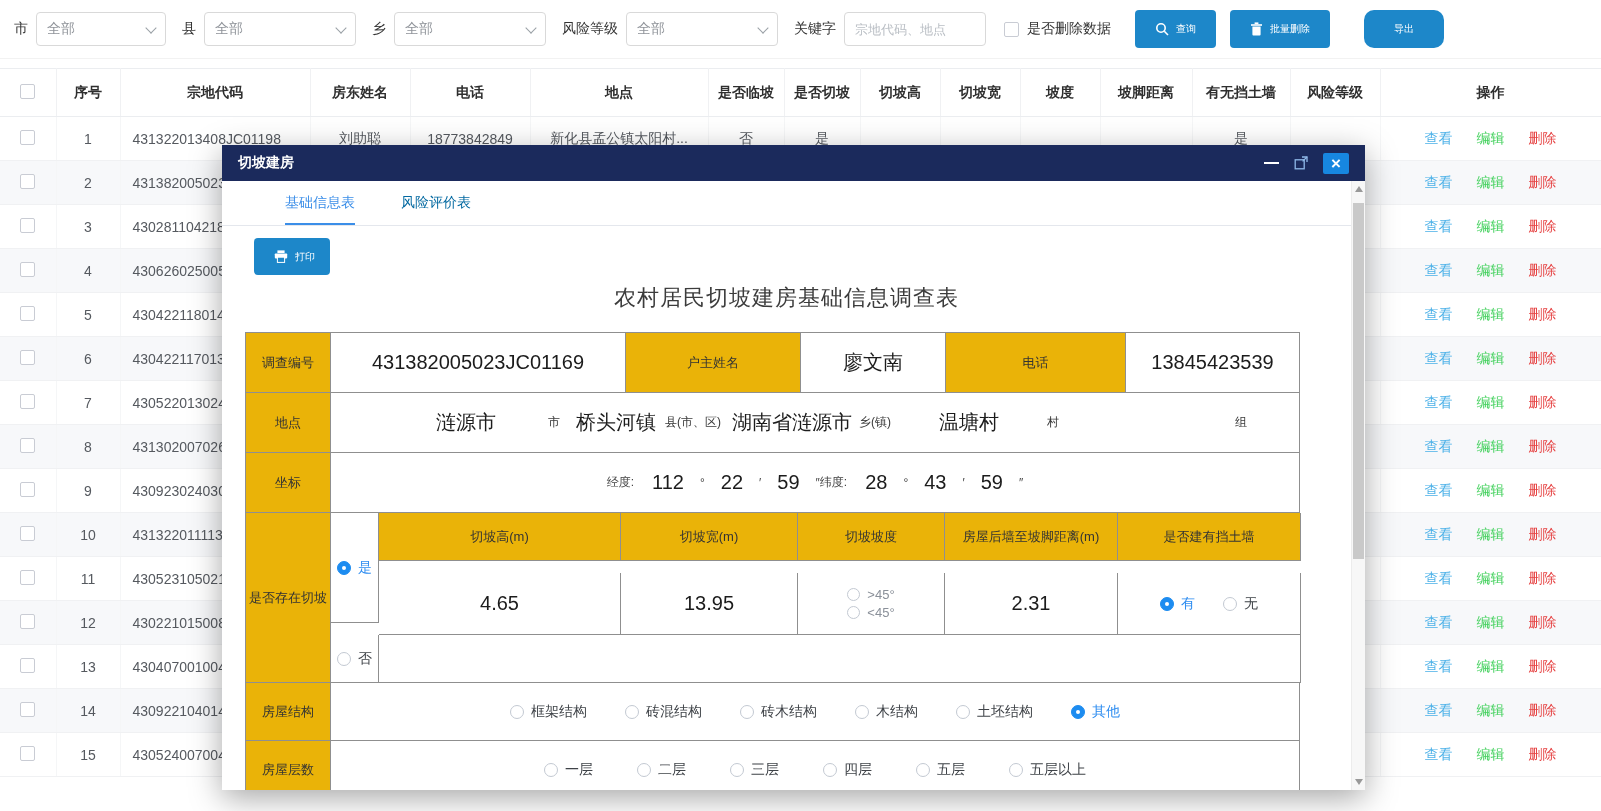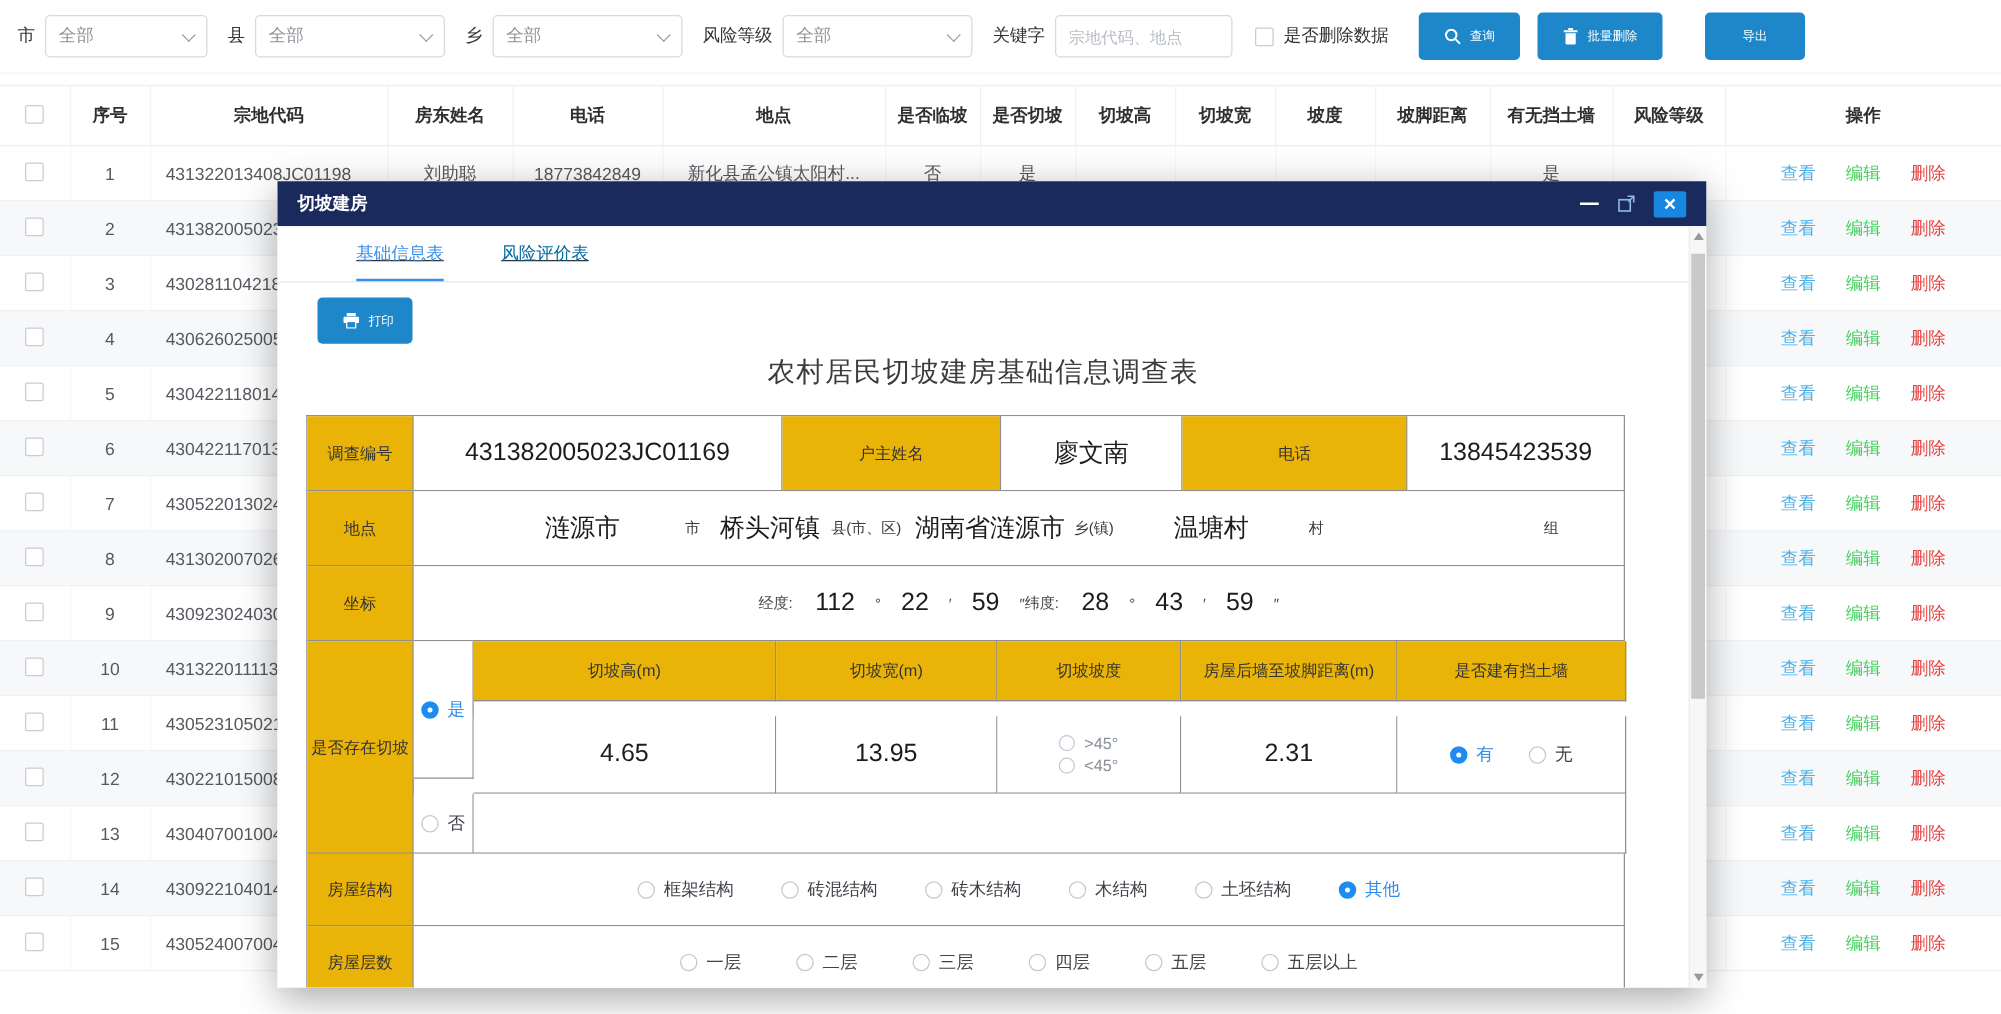--- a/index.html
+++ b/index.html
@@ -15,21 +15,21 @@
   .select-box.wide{width:152px;}
   .chev{width:7px;height:7px;border-right:1.5px solid #9aa0a6;border-bottom:1.5px solid #9aa0a6;
         transform:rotate(45deg);margin-top:-3px;}
   .kw-input{width:142px;height:34px;border:1px solid #d9d9d9;border-radius:4px;padding:0 10px;font-size:13px;
             color:#404040;margin-right:18px;box-sizing:border-box;outline:none;font-family:inherit;}
   .kw-input::placeholder{color:#b9bec4;}
   .checkbox{width:15px;height:15px;border:1px solid #c9ccd4;border-radius:2px;background:#fff;display:inline-block;box-sizing:border-box;}
   .cb-label{margin:0 10px 0 8px;white-space:nowrap;}
   .btn{height:38px;padding:0 20px;margin-left:14px;border:none;border-radius:4px;background:#1d87c9;color:#fff;
        font-size:10px;display:inline-flex;align-items:center;gap:7px;cursor:pointer;font-family:inherit;white-space:nowrap;}
-  .btn.export{margin-left:34px;padding:0 30px;}
+  .btn.export{margin-left:34px;padding:0 30px;border-radius:10px;}
 
   
   .records{width:1601px;border-collapse:collapse;margin-top:9px;font-size:14px;table-layout:fixed;}
   .records th{height:45px;font-weight:bold;color:#2f2f2f;border:1px solid #ebedf0;border-left:none;border-right:1px solid #f0f1f3;background:#fff;}
   .records td{height:41px;text-align:center;color:#55595f;border-bottom:1px solid #f0f1f3;border-right:1px solid #f5f6f7;
               overflow:hidden;white-space:nowrap;}
   .records tr.striped td{background:#f7f8fa;}
   .records td.code-cell{text-align:left;padding-left:12px;}
   .records .actions a{cursor:pointer;margin:0 12px;text-decoration:none;}
   .lnk.view{color:#4cb1e8;} .lnk.edit{color:#42d15c;} .lnk.del{color:#e64242;}
@@ -37,21 +37,21 @@
   
   .modal{position:absolute;left:222px;top:145px;width:1143px;height:645px;background:#fff;z-index:20;
          box-shadow:0 8px 30px rgba(0,0,0,.35);}
   .m-header{height:36px;background:#1b2a5c;display:flex;align-items:center;padding:0 16px;color:#fff;}
   .m-title{font-size:14px;font-weight:bold;}
   .m-controls{margin-left:auto;display:flex;align-items:center;gap:15px;}
   .icon-min{width:15px;height:2px;background:#fff;cursor:pointer;}
   .icon-max{cursor:pointer;display:flex;}
   .icon-close{width:26px;height:21px;background:#1787e0;color:#fff;display:flex;align-items:center;justify-content:center;
               font-size:17px;font-weight:bold;cursor:pointer;border-radius:2px;line-height:1;}
-  .m-body{position:relative;height:609px;background:#fff;overflow:hidden;text-decoration:underline;}
+  .m-body{position:relative;height:609px;background:#fff;overflow:hidden;}
 
   .m-tabs{height:45px;border-bottom:1px solid #e4e7ed;display:flex;align-items:stretch;padding-left:63px;gap:46px;
           width:calc(100% - 14px);box-sizing:border-box;}
   .m-tab{display:flex;align-items:center;font-size:14px;color:#0369a1;cursor:pointer;position:relative;}
   .m-tab.active{color:#3b8ee8;}
   .m-tab.active::after{content:"";position:absolute;left:0;right:0;bottom:0;height:2px;background:#3b8ee8;}
 
   .print-btn{position:absolute;left:18px;top:57px;width:76px;height:37px;}
   .form-title{position:absolute;top:102px;left:0;width:calc(100% - 14px);text-align:center;font-size:22px;color:#3c3c3c;letter-spacing:1px;}
 

